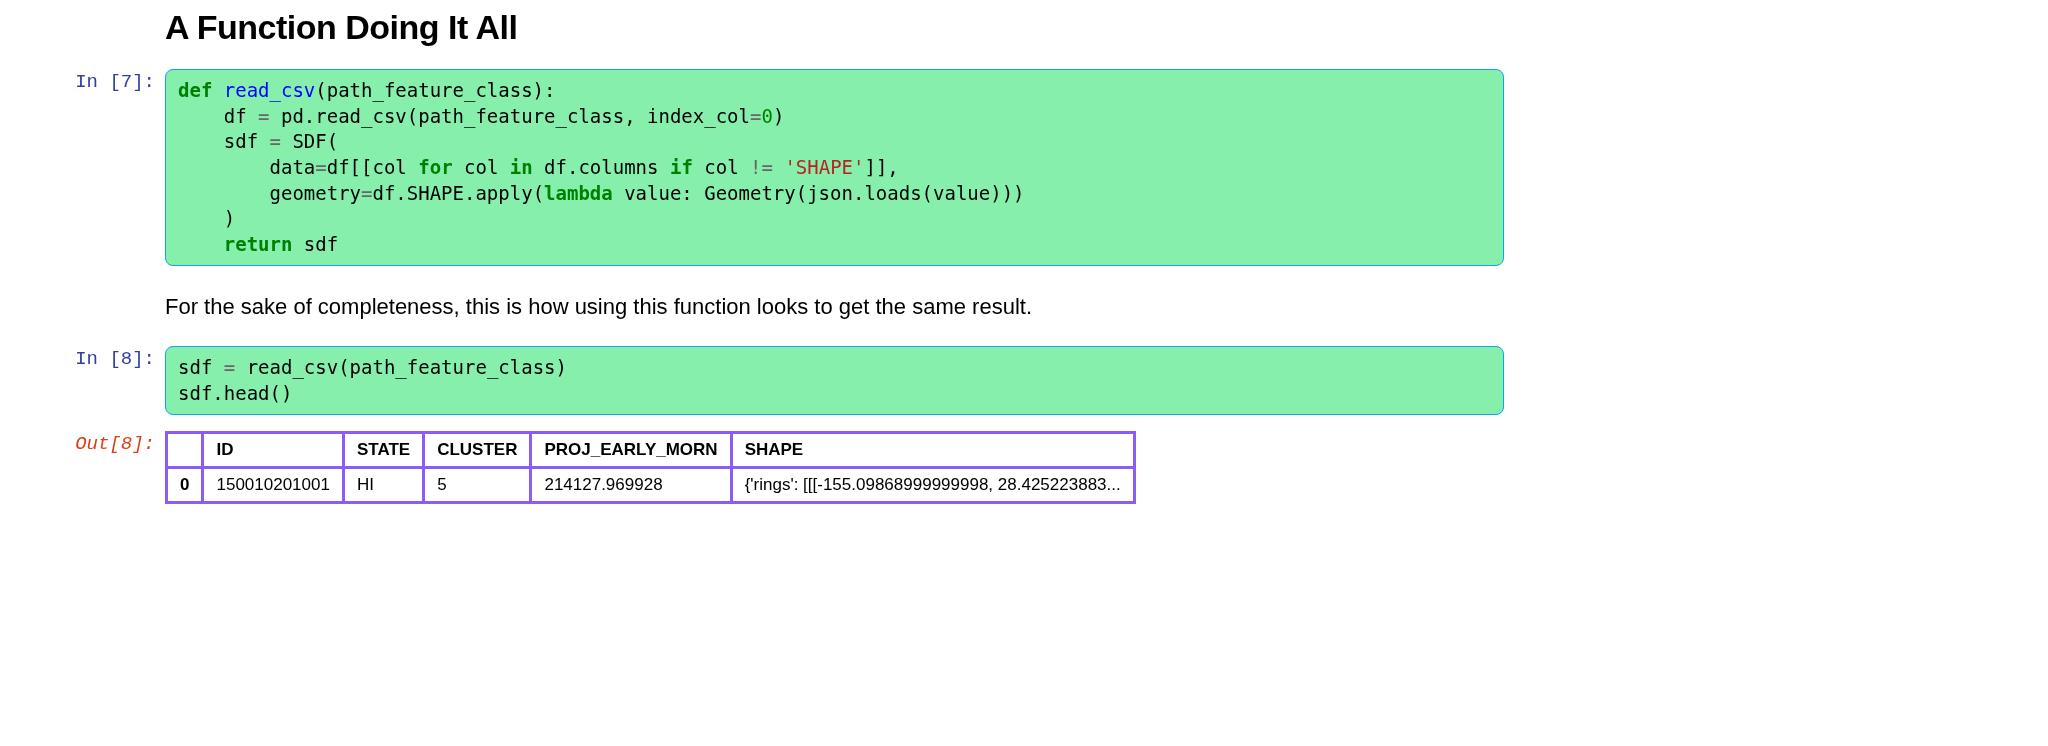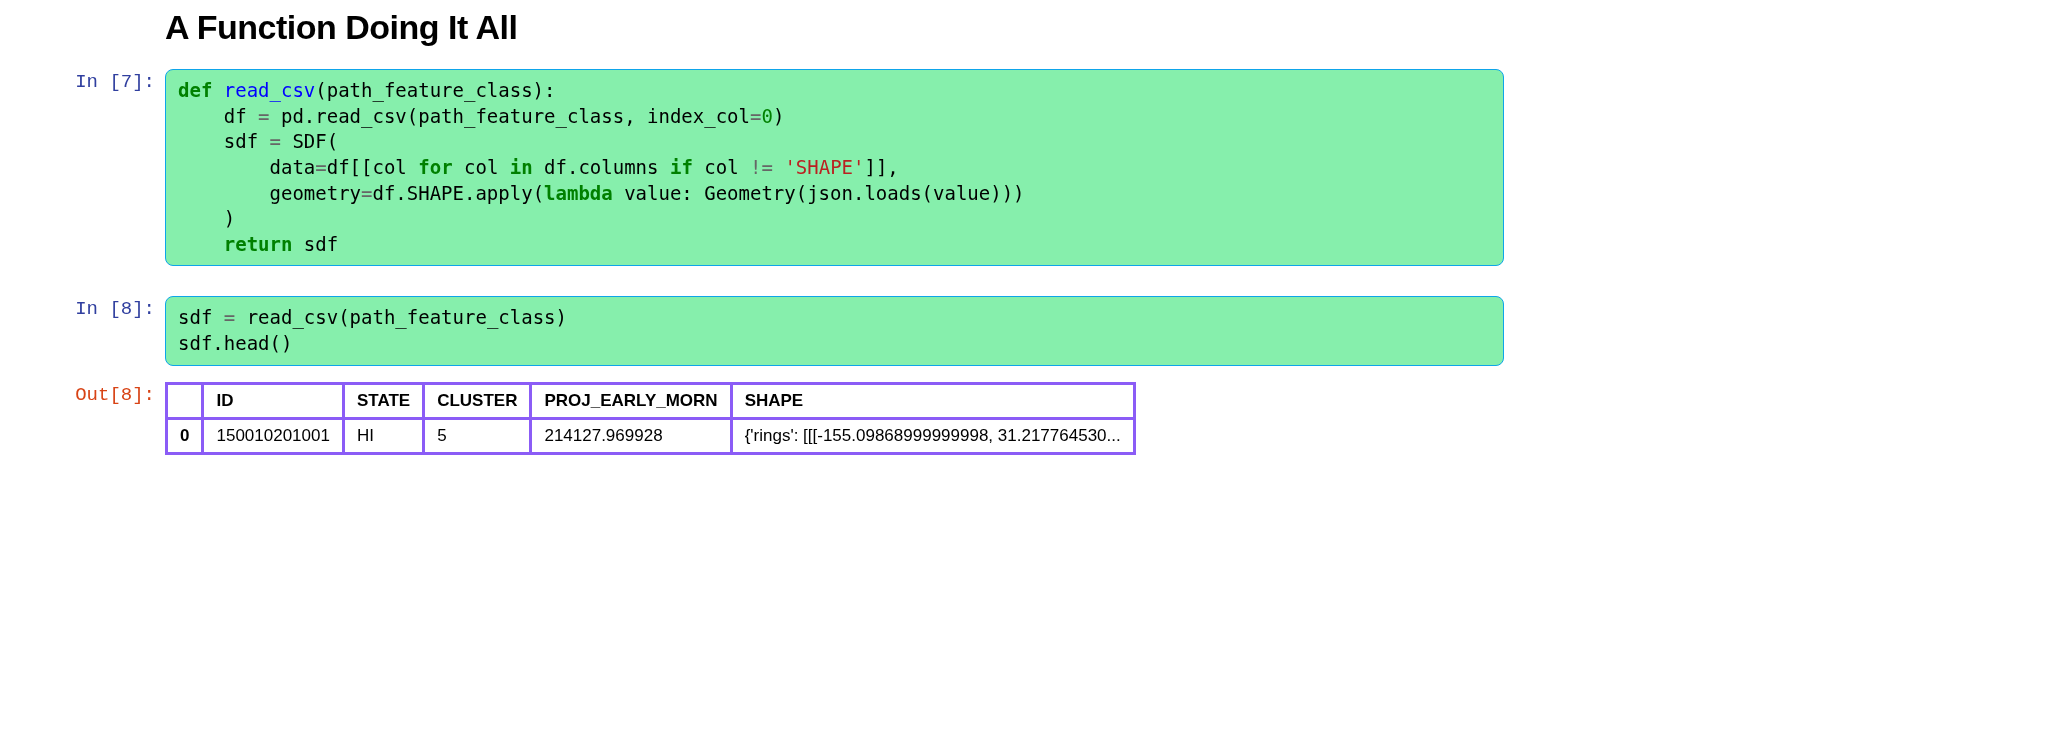--- a/index.html
+++ b/index.html
@@ -26,20 +26,21 @@
       text-align: right;
       padding: 6px 10px 6px 0;
       font-family: Menlo, Monaco, Consolas, "Courier New", monospace;
       font-size: 19px;
     }
     .prompt.input-prompt {
       color: #303F9F;
     }
     .prompt.output-prompt {
       color: #D84315;
+      font-style: italic;
     }
     .cell-content {
       flex: 1;
       padding-right: 180px;
     }
     .text-cell .cell-content {
       padding-left: 0;
     }
     .text-cell {
       padding-left: 165px;
@@ -121,20 +122,25 @@
 <span class="n">        data</span><span class="o">=</span><span class="n">df[[col </span><span class="k">for</span><span class="n"> col </span><span class="k">in</span><span class="n"> df.columns </span><span class="k">if</span><span class="n"> col </span><span class="o">!=</span><span class="s"> 'SHAPE'</span><span class="p">]],</span>
 <span class="n">        geometry</span><span class="o">=</span><span class="n">df.SHAPE.apply(</span><span class="lambda">lambda</span><span class="n"> value: Geometry(json.loads(value)))</span>
 <span class="p">    )</span>
 <span class="k">    return</span><span class="n"> sdf</span></pre>
       </div>
     </div>
   </div>
 
   <div class="spacer"></div>
 
+  <div class="text-cell">
+    <div class="cell-content">
+      <p class="body-text">For the sake of completeness, this is how using this function looks to get the same result.</p>
+    </div>
+  </div>
 
   <div class="cell">
     <div class="prompt input-prompt">In [8]:</div>
     <div class="cell-content">
       <div class="code-block">
 <pre><span class="n">sdf </span><span class="o">=</span><span class="n"> read_csv(path_feature_class)</span>
 <span class="n">sdf.head()</span></pre>
       </div>
     </div>
   </div>
@@ -153,20 +159,20 @@
             <th>SHAPE</th>
           </tr>
         </thead>
         <tbody>
           <tr>
             <th>0</th>
             <td>150010201001</td>
             <td>HI</td>
             <td>5</td>
             <td>214127.969928</td>
-            <td>{'rings': [[[-155.09868999999998, 31.217764530...</td>
+            <td>{'rings': [[[-155.09868999999998, 28.425223883...</td>
           </tr>
         </tbody>
       </table>
     </div>
   </div>
 
 </div>
 
 </body></html>

